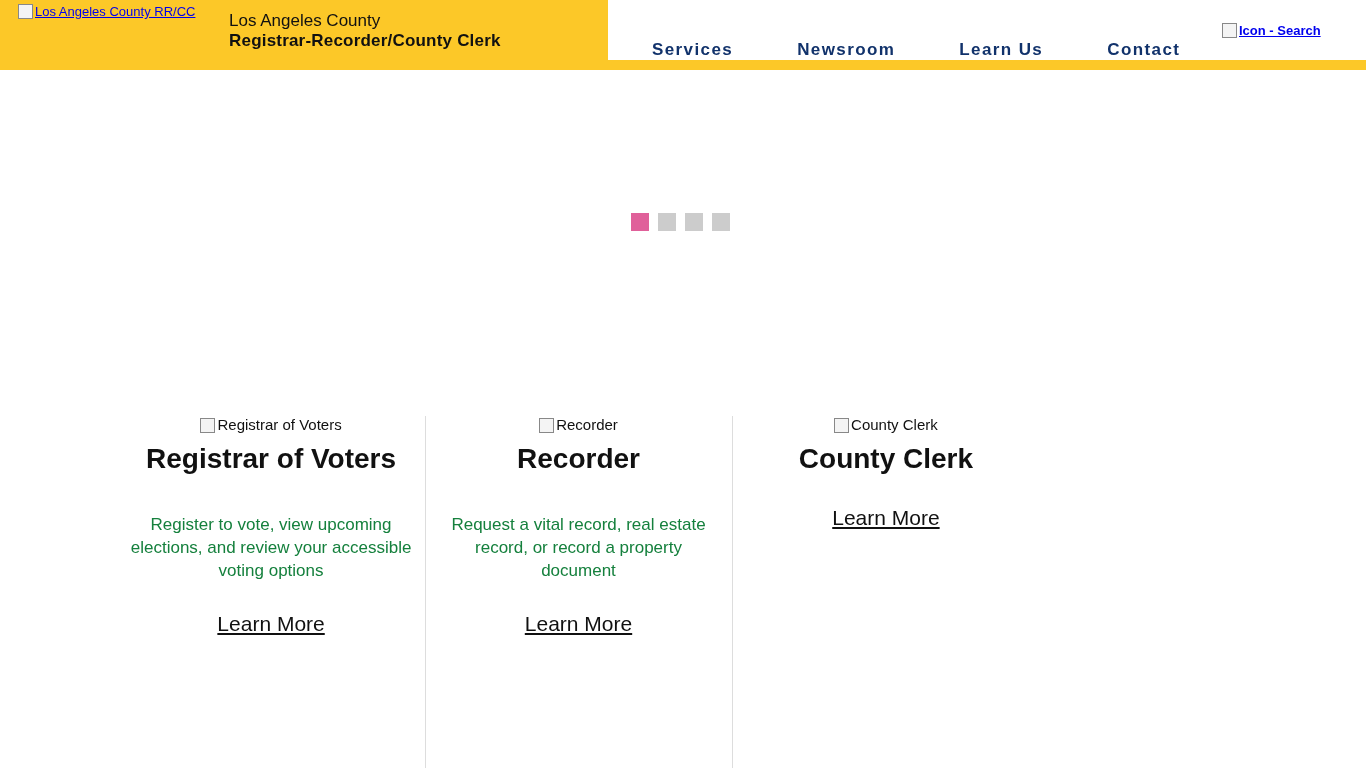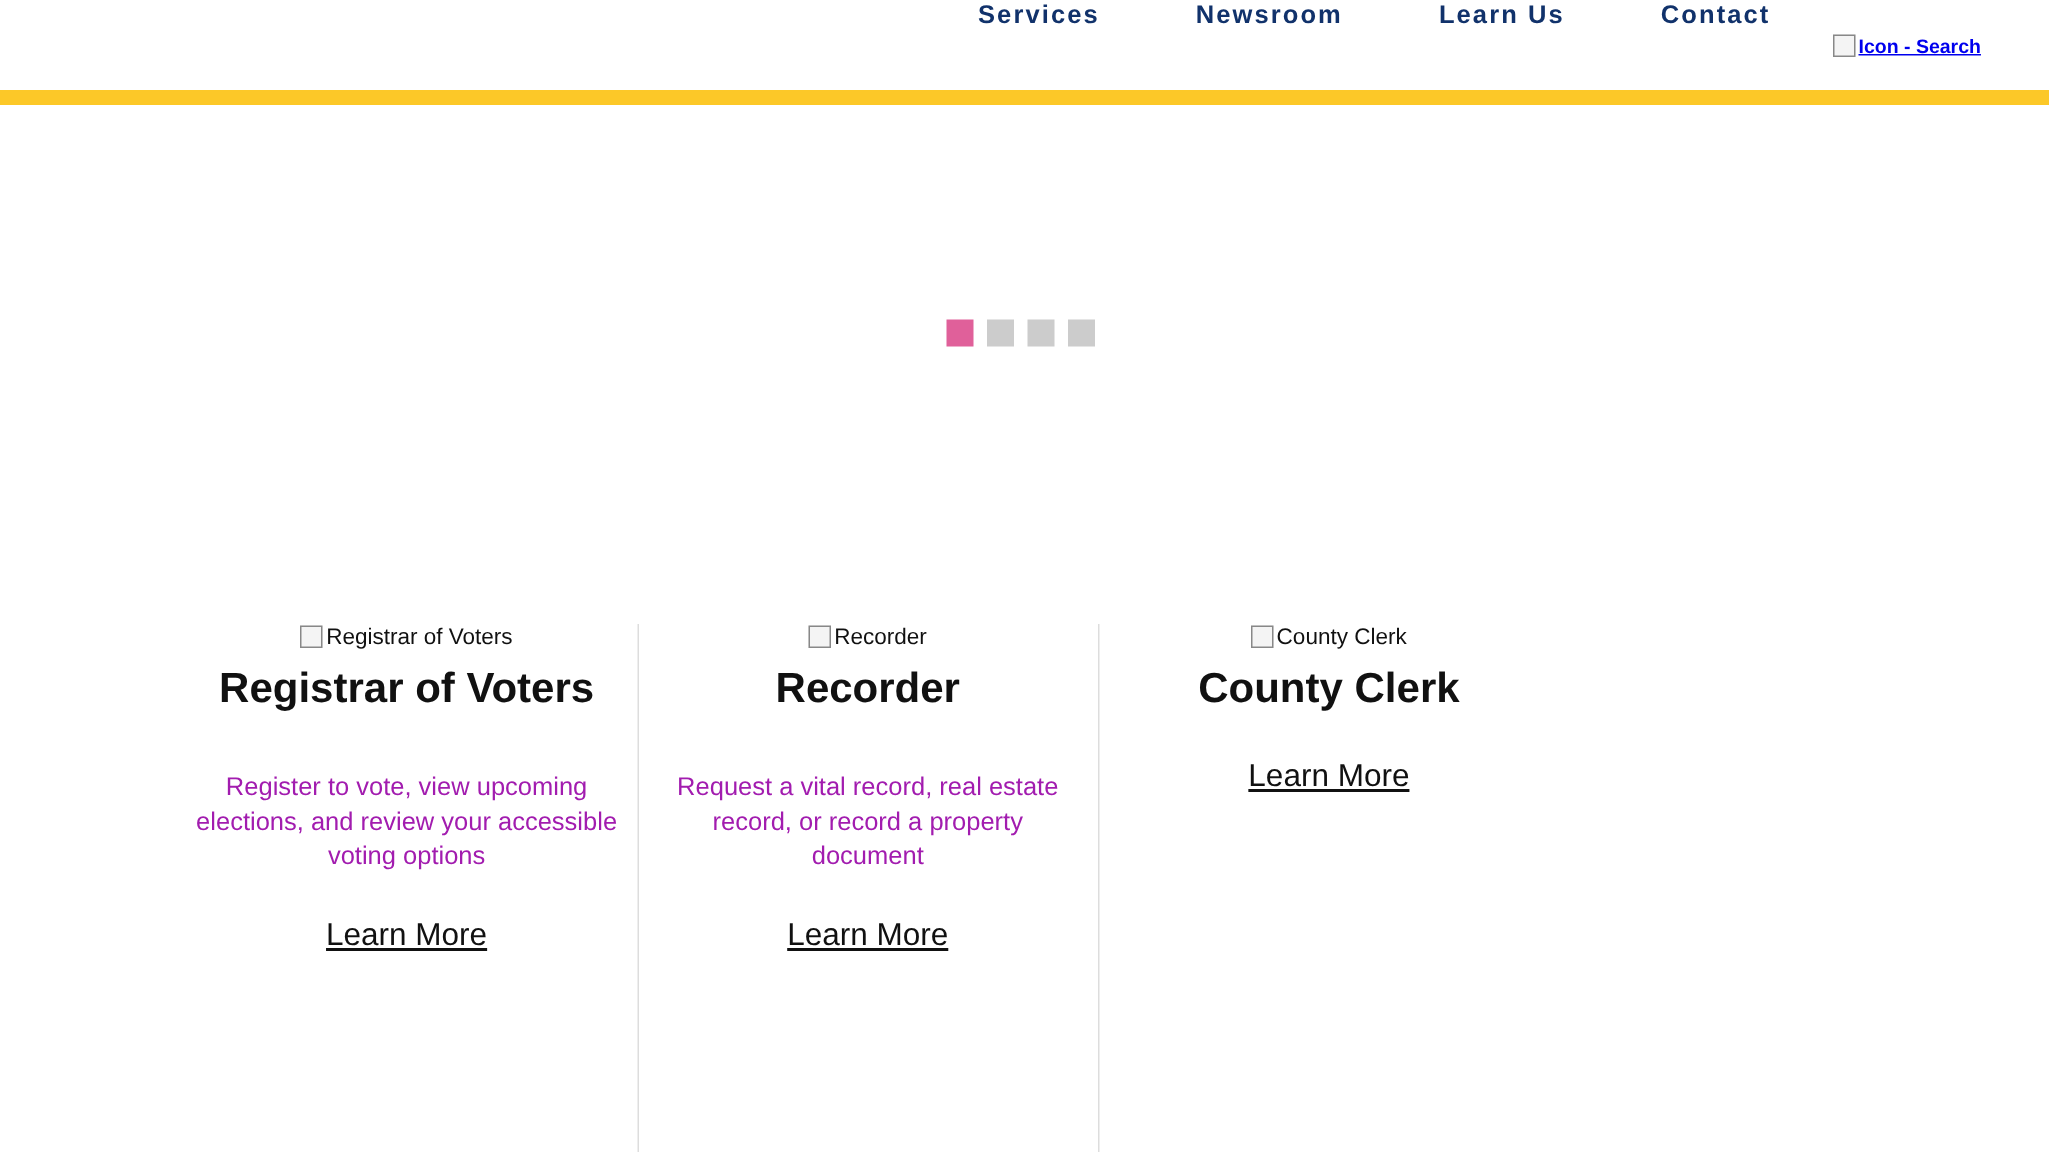--- a/index.html
+++ b/index.html
@@ -71,21 +71,21 @@
     display: block;
     letter-spacing: 0.2px;
   }
 
   .nav {
     position: absolute;
     left: 620px;
     top: 0;
     height: 60px;
     display: flex;
-    align-items: flex-start;
+    align-items: flex-end;
   }
   .nav-item {
     font-size: 17px;
     font-weight: bold;
     color: #11326b;
     letter-spacing: 1.4px;
     text-decoration: none;
     padding: 0 32px;
     white-space: nowrap;
     cursor: pointer;
@@ -161,39 +161,46 @@
   }
   .col-title {
     font-size: 28px;
     font-weight: bold;
     color: #111111;
     margin: 8px 0 0 0;
     line-height: 1.2;
   }
   .col-desc {
     font-size: 17px;
-    color: #a21caf;
+    color: #15803d;
     line-height: 23px;
     margin: 37px auto 0 auto;
     max-width: 300px;
   }
   .col-link {
     display: inline-block;
     margin-top: 30px;
     font-size: 21px;
     color: #111111;
     text-decoration: underline;
     cursor: pointer;
   }
 </style>
 </head>
 <body>
 
 <div class="header">
 
+  <div class="header-brand">
+    <span class="broken-img brand-logo">Los Angeles County RR/CC</span>
+    <span class="brand-text">
+      <span class="brand-line1">Los Angeles County</span>
+      <span class="brand-line2">Registrar-Recorder/County Clerk</span>
+    </span>
+  </div>
 
   <nav class="nav">
     <a class="nav-item" href="#">Services</a>
     <a class="nav-item" href="#">Newsroom</a>
     <a class="nav-item" href="#">Learn Us</a>
     <a class="nav-item" href="#">Contact</a>
   </nav>
 
   <span class="broken-img nav-search">Icon - Search</span>
 </div>

